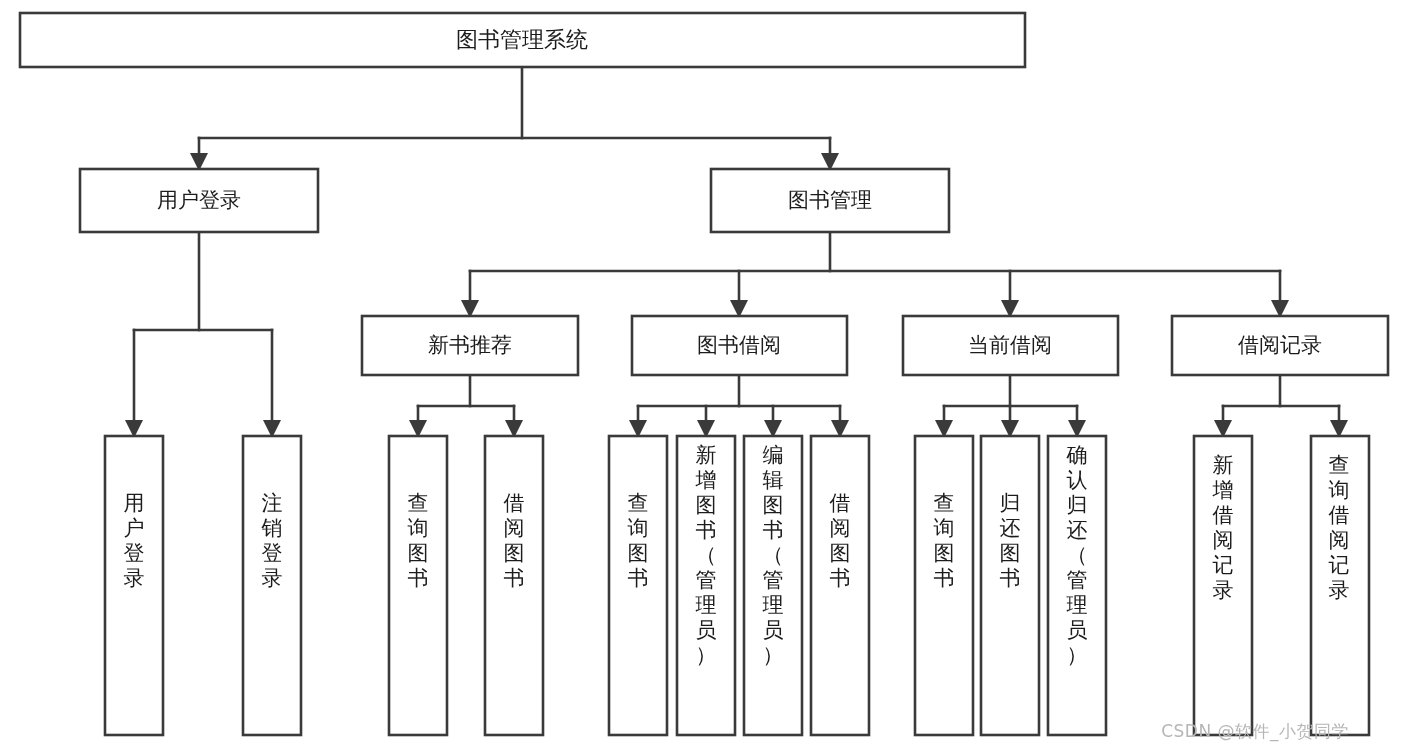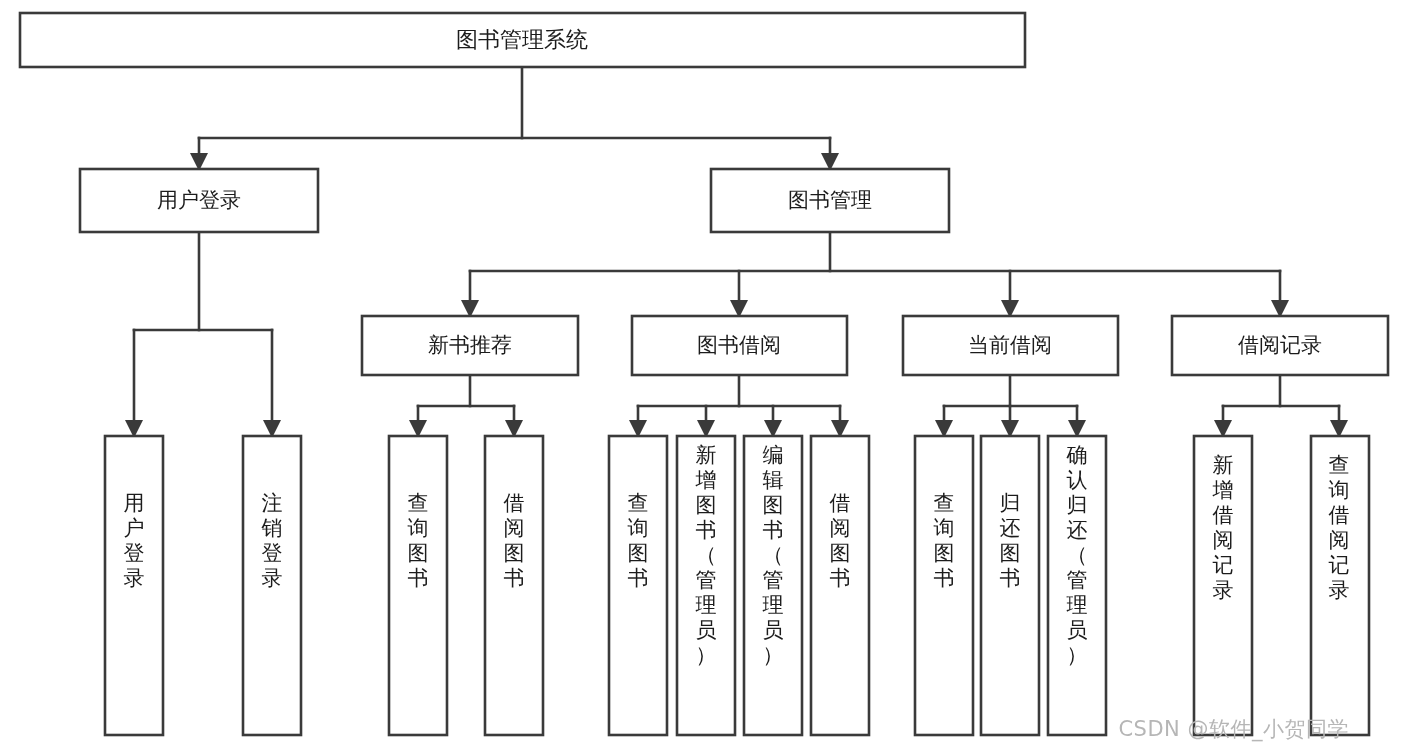--- a/index.html
+++ b/index.html
@@ -57,21 +57,21 @@
     text-anchor: middle;
   }
   .node-label-title {
     font-size: 22px;
   }
   .watermark-text {
     position: absolute;
     right: 8px;
     bottom: 4px;
     font-family: "DejaVu Sans", "Liberation Sans", sans-serif;
-    font-size: 21px;
+    font-size: 17px;
     color: #b6b6b6;
     white-space: nowrap;
     letter-spacing: 0.5px;
     pointer-events: none;
   }
 </style>
 </head>
 <body>
 
 <div id="diagram-root">

